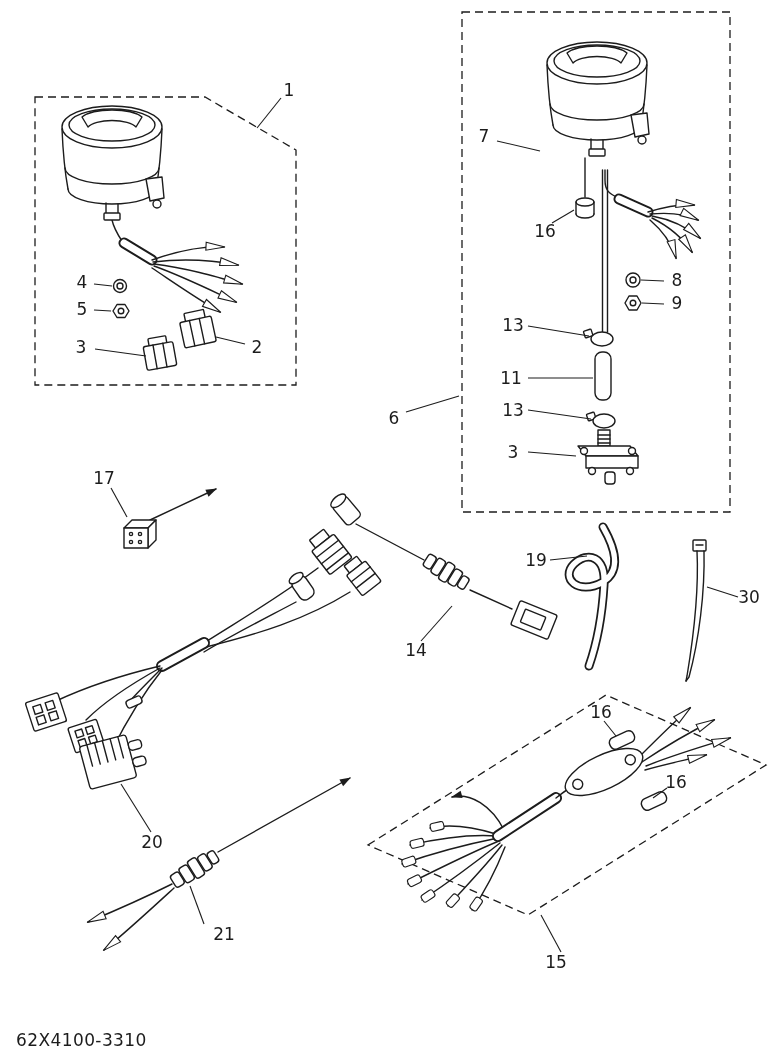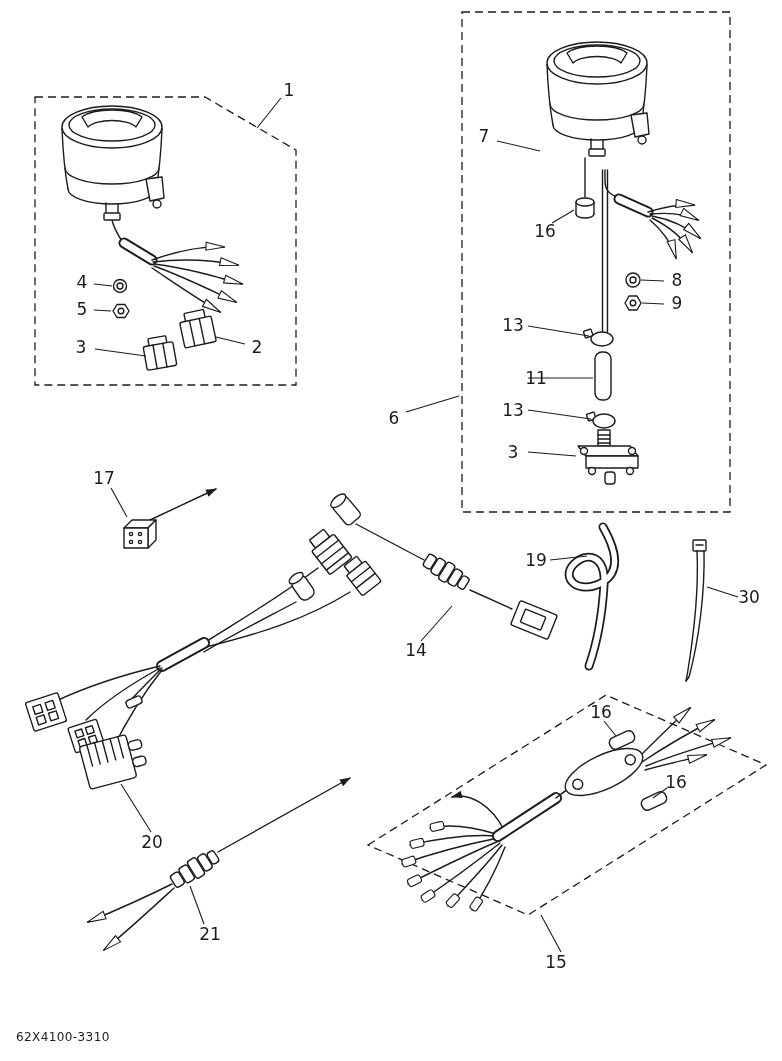--- a/index.html
+++ b/index.html
@@ -7,21 +7,21 @@
   body { font-family:"Liberation Sans", sans-serif; color:var(--ink,#1c1c1c); }
   .stage { position:relative; width:782px; height:1061px; background:var(--paper,#ffffff); overflow:hidden; }
   .stage svg { position:absolute; left:0; top:0; }
   .callout {
     position:absolute; transform:translate(-50%,-50%);
     font-family:"DejaVu Sans", sans-serif; font-size:17px; color:var(--ink,#1c1c1c);
     user-select:none; white-space:nowrap;
   }
   .part-code {
     position:absolute; left:16px; top:1030px;
-    font-family:"DejaVu Sans", sans-serif; font-size:12px; letter-spacing:0.4px;
+    font-family:"DejaVu Sans", sans-serif; font-size:17px; letter-spacing:0.4px;
     color:var(--ink,#1c1c1c);
   }
   
   .ln   { fill:none; stroke:var(--ink,#1c1c1c); stroke-width:1.4; stroke-linecap:round; stroke-linejoin:round; }
   .fw   { fill:var(--paper,#ffffff); stroke:var(--ink,#1c1c1c); stroke-width:1.4; stroke-linejoin:round; }
   .dash { fill:none; stroke:var(--ink,#1c1c1c); stroke-width:1.3; stroke-dasharray:8 5; stroke-linejoin:miter; }
   .lead { fill:none; stroke:var(--ink,#1c1c1c); stroke-width:1.1; }
   .tubo { fill:none; stroke:var(--ink,#1c1c1c); stroke-linecap:round; }
   .tubi { fill:none; stroke:var(--paper,#ffffff); stroke-linecap:round; }
 </style>
@@ -315,28 +315,28 @@
   <span class="callout" style="left:289px; top:90px">1</span>
   <span class="callout" style="left:257px; top:347px">2</span>
   <span class="callout" style="left:81px;  top:347px">3</span>
   <span class="callout" style="left:82px;  top:282px">4</span>
   <span class="callout" style="left:82px;  top:309px">5</span>
   <span class="callout" style="left:394px; top:418px">6</span>
   <span class="callout" style="left:484px; top:136px">7</span>
   <span class="callout" style="left:677px; top:280px">8</span>
   <span class="callout" style="left:677px; top:303px">9</span>
   <span class="callout" style="left:545px; top:231px">16</span>
-  <span class="callout" style="left:536px; top:378px">11</span>
+  <span class="callout" style="left:511px; top:378px">11</span>
   <span class="callout" style="left:513px; top:452px">3</span>
   <span class="callout" style="left:513px; top:325px">13</span>
   <span class="callout" style="left:513px; top:410px">13</span>
   <span class="callout" style="left:416px; top:650px">14</span>
   <span class="callout" style="left:556px; top:962px">15</span>
   <span class="callout" style="left:601px; top:712px">16</span>
   <span class="callout" style="left:676px; top:782px">16</span>
   <span class="callout" style="left:104px; top:478px">17</span>
   <span class="callout" style="left:152px; top:842px">20</span>
   <span class="callout" style="left:536px; top:560px">19</span>
   <span class="callout" style="left:749px; top:597px">30</span>
-  <span class="callout" style="left:210px; top:934px">21</span>
+  <span class="callout" style="left:224px; top:934px">21</span>
 
   <div class="part-code">62X4100-3310</div>
 </div>
 
 </body></html>

